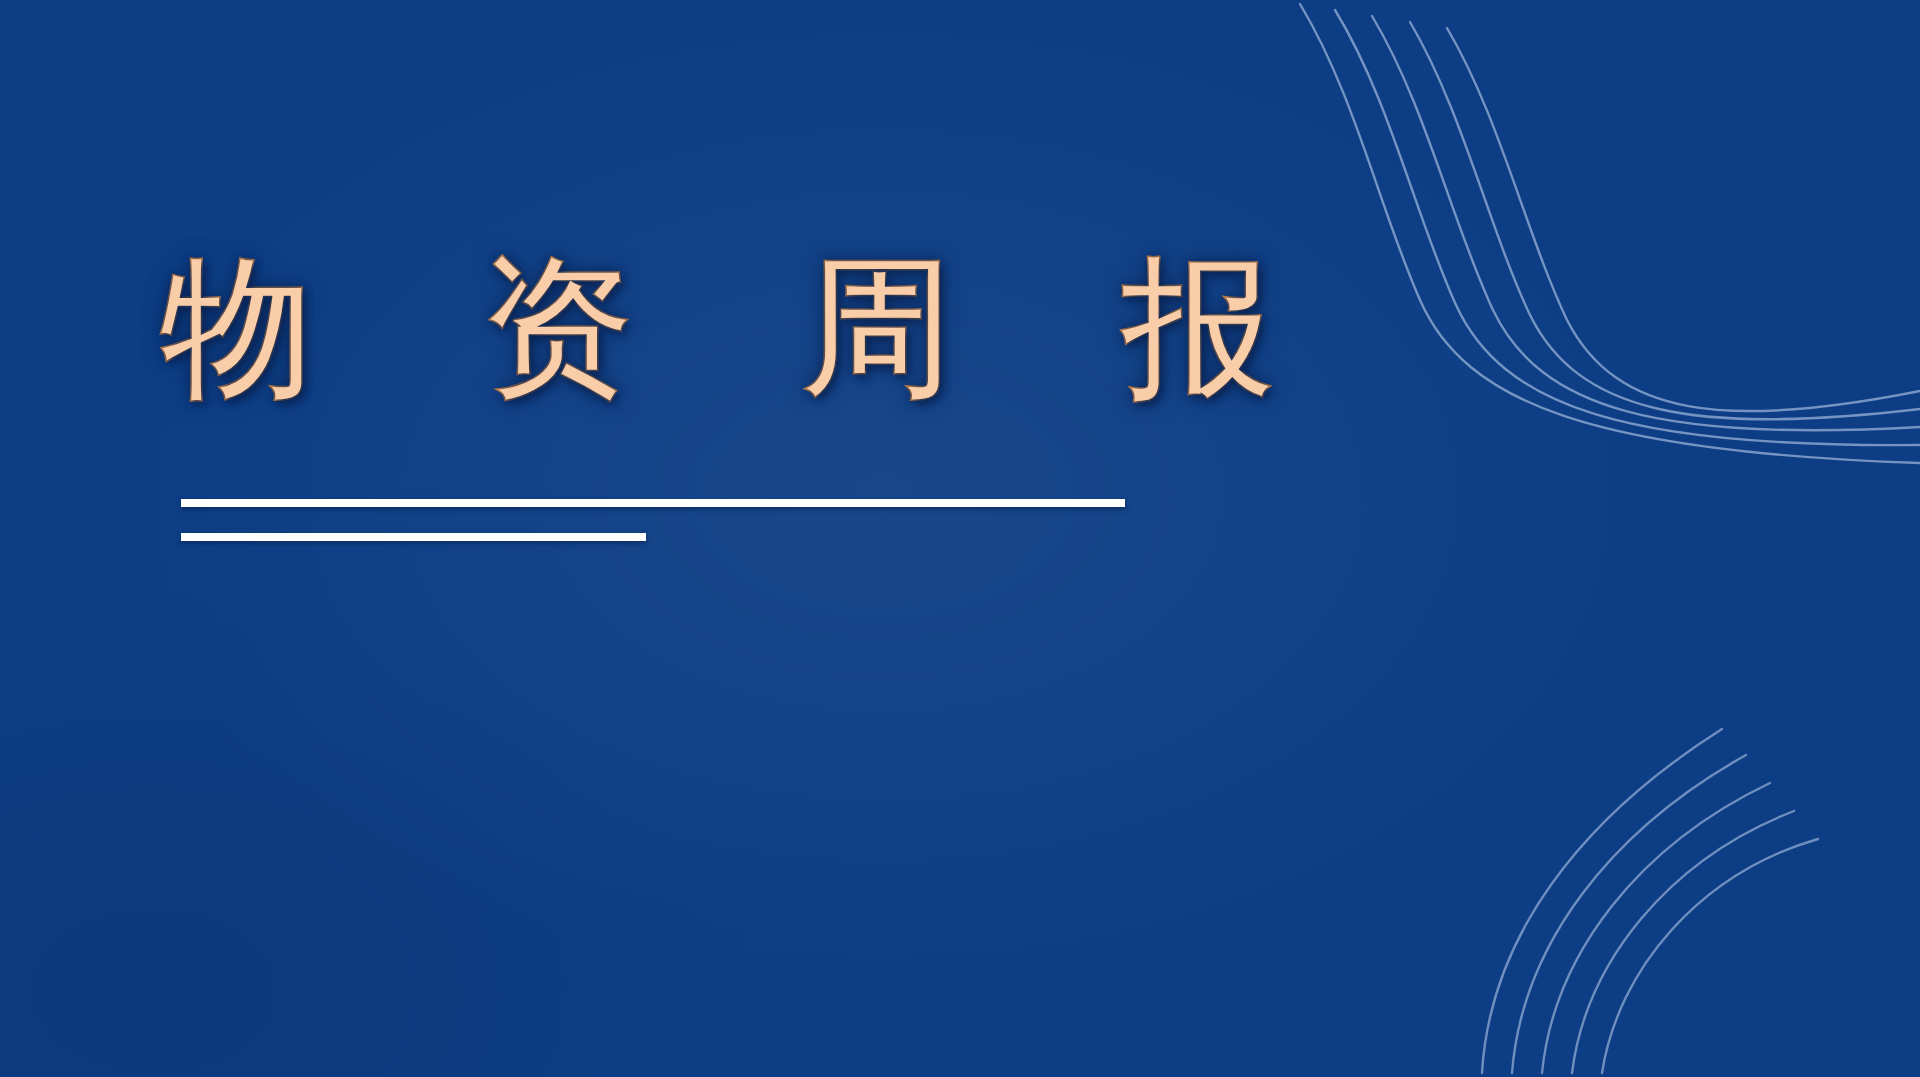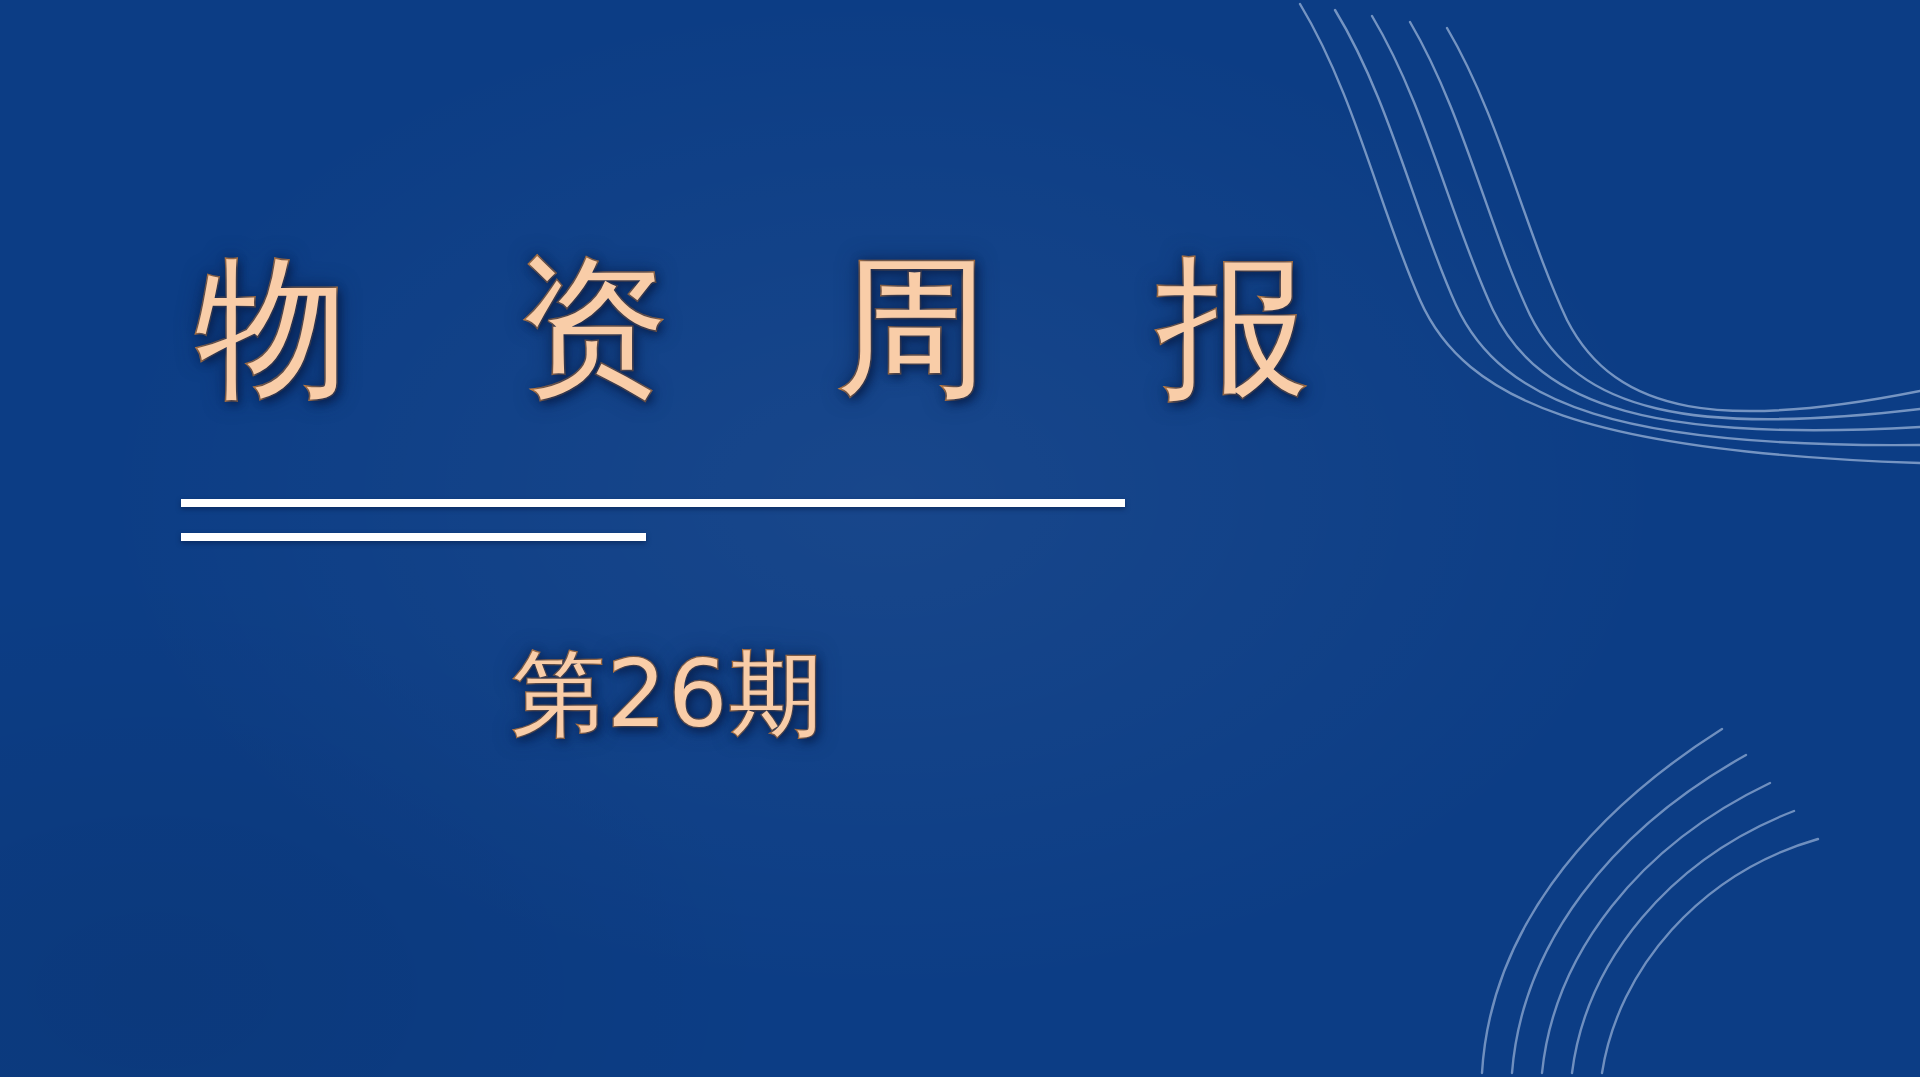--- a/index.html
+++ b/index.html
@@ -34,21 +34,21 @@
     z-index: 2;
     pointer-events: none;
   }
 
   #deco-topright { top: 0; right: 0; }
   #deco-bottomright { bottom: 0; right: 0; }
 
   
   #title-block {
     position: absolute;
-    left: 196px;
+    left: 161px;
     top: 252px;
     z-index: 5;
   }
 
   .fancy-text {
     display: block;
     color: #f9cda8;
     -webkit-text-stroke: 3px #e8903c;
     paint-order: stroke fill;
     text-shadow:
@@ -130,17 +130,14 @@
     </g>
   </svg>
 
   <div id="title-block">
     <span class="fancy-text" id="main-title">物 资 周 报</span>
   </div>
 
   <div id="rule-long"></div>
   <div id="rule-short"></div>
 
-  <div id="subtitle-block">
-    <span class="fancy-text" id="subtitle">第26期</span>
-  </div>
 
 </div>
 
 </body></html>

